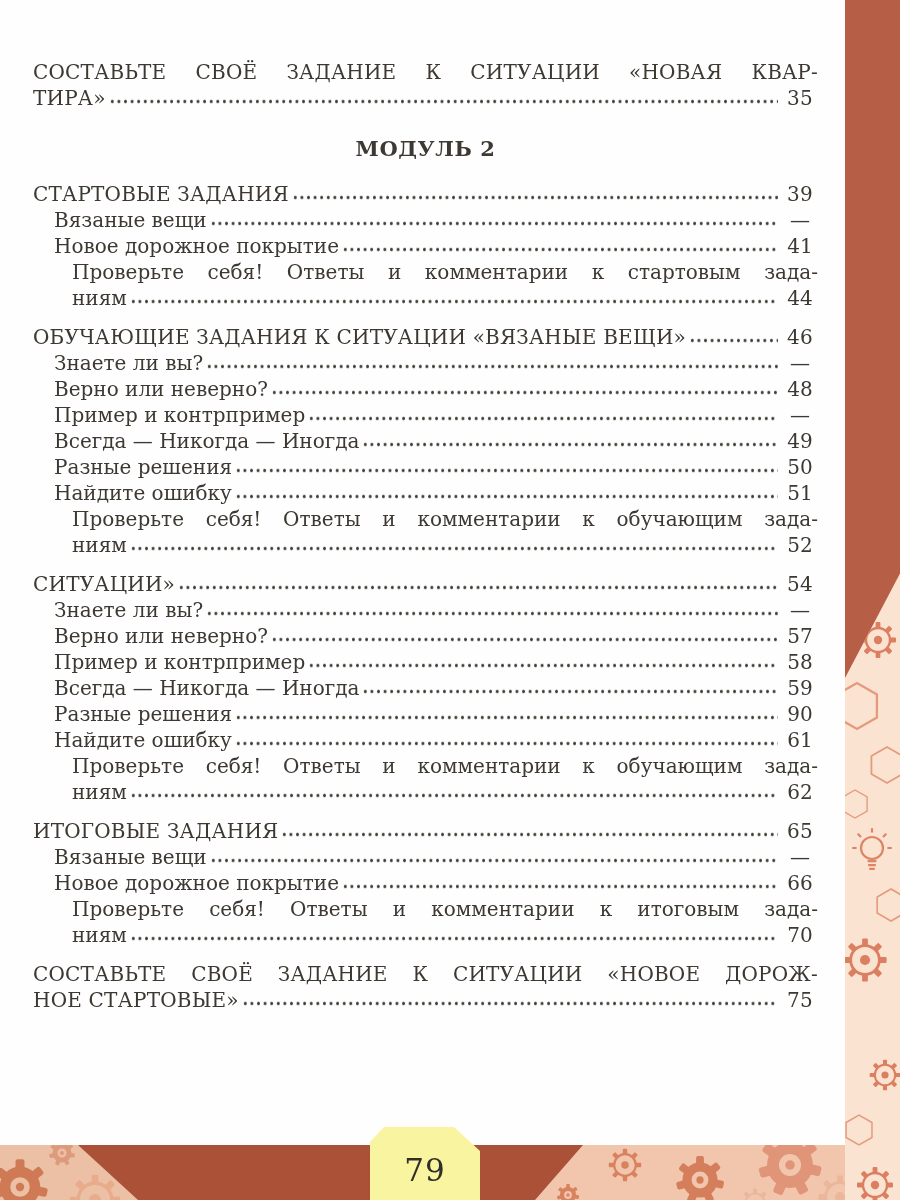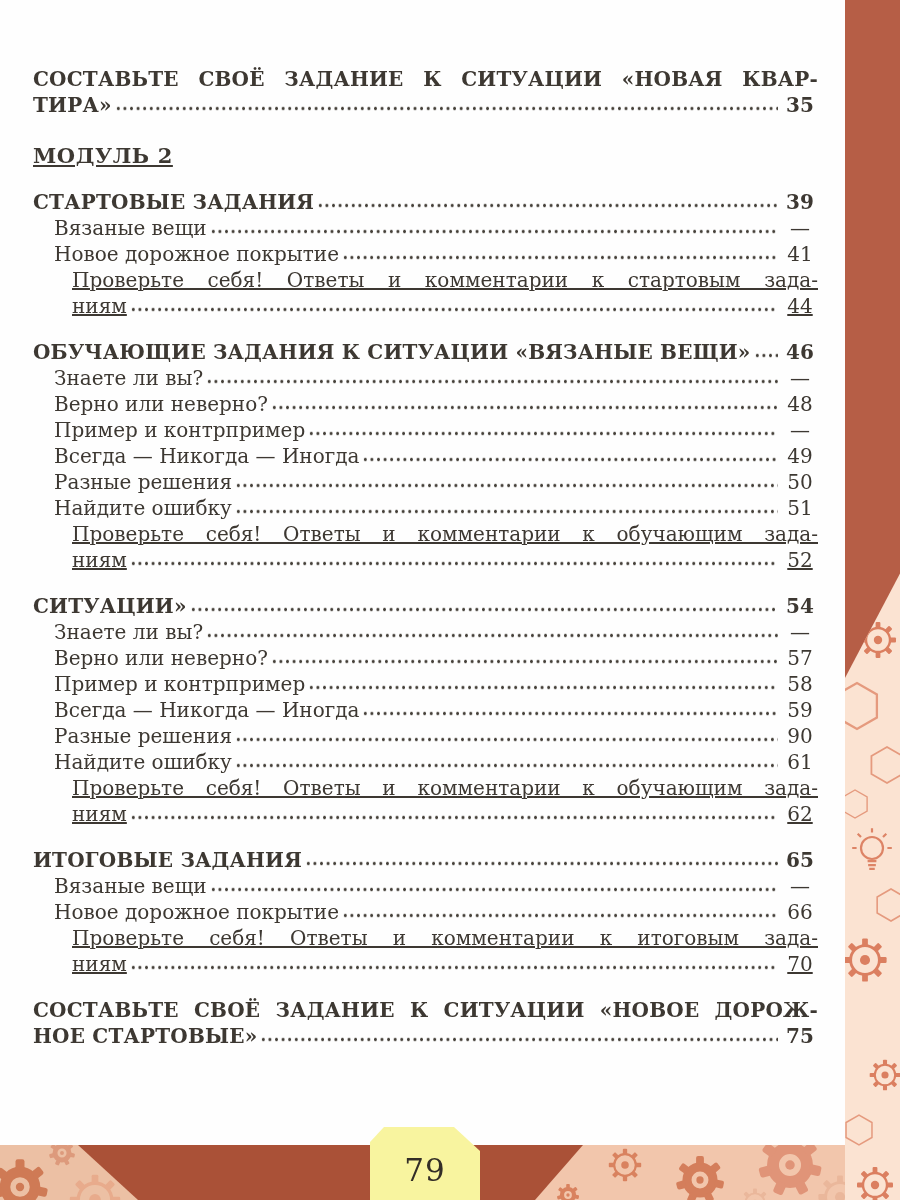--- a/index.html
+++ b/index.html
@@ -15,38 +15,38 @@
   body{
     width:900px;height:1200px;position:relative;overflow:hidden;
     background:#fefefe;
     font-family:"DejaVu Serif","Liberation Serif",serif;
     color:var(--ink);
   }
 
   
   .toc{position:absolute;left:33px;top:46px;width:785px;z-index:2;}
   .entry{font-size:20px;line-height:26px;}
-  .entry.caps{font-weight:700;margin-top:20px;letter-spacing:.2px;}
+  .entry.caps{font-weight:400;margin-top:13px;letter-spacing:.2px;}
   .entry.item{padding-left:21px;}
-  .entry.sub{padding-left:39px;text-decoration:underline;}
+  .entry.sub{padding-left:39px;}
   .wrapline{text-align:justify;text-align-last:justify;}
   .row{display:flex;}
   .tail{white-space:pre;}
   .tail.justify{flex:1;white-space:normal;text-align:justify;text-align-last:justify;margin-right:10px;}
   .dots{
     flex:1;margin:0 4px 0 3px;
     background-image:radial-gradient(circle,#46413a 1.25px,rgba(70,65,58,0) 1.8px);
     background-size:6.6px 6.6px;
     background-repeat:repeat-x;
     background-position:left calc(100% - 6px);
   }
   .pagenum{min-width:36px;text-align:center;white-space:pre;}
   .module-heading{
-    text-align:left;font-weight:700;font-size:21px;line-height:26px;
-    margin:25px 0 19px;letter-spacing:.6px;text-decoration:underline;
+    text-align:center;font-weight:700;font-size:21px;line-height:26px;
+    margin:25px 0 19px;letter-spacing:.6px;
   }
 
   
   .right-strip{
     position:absolute;right:0;top:0;width:55px;height:1200px;
     background:var(--frame);z-index:1;
   }
   .peach-wedge{
     position:absolute;left:0;top:0;width:100%;height:100%;
     background:var(--peach);

